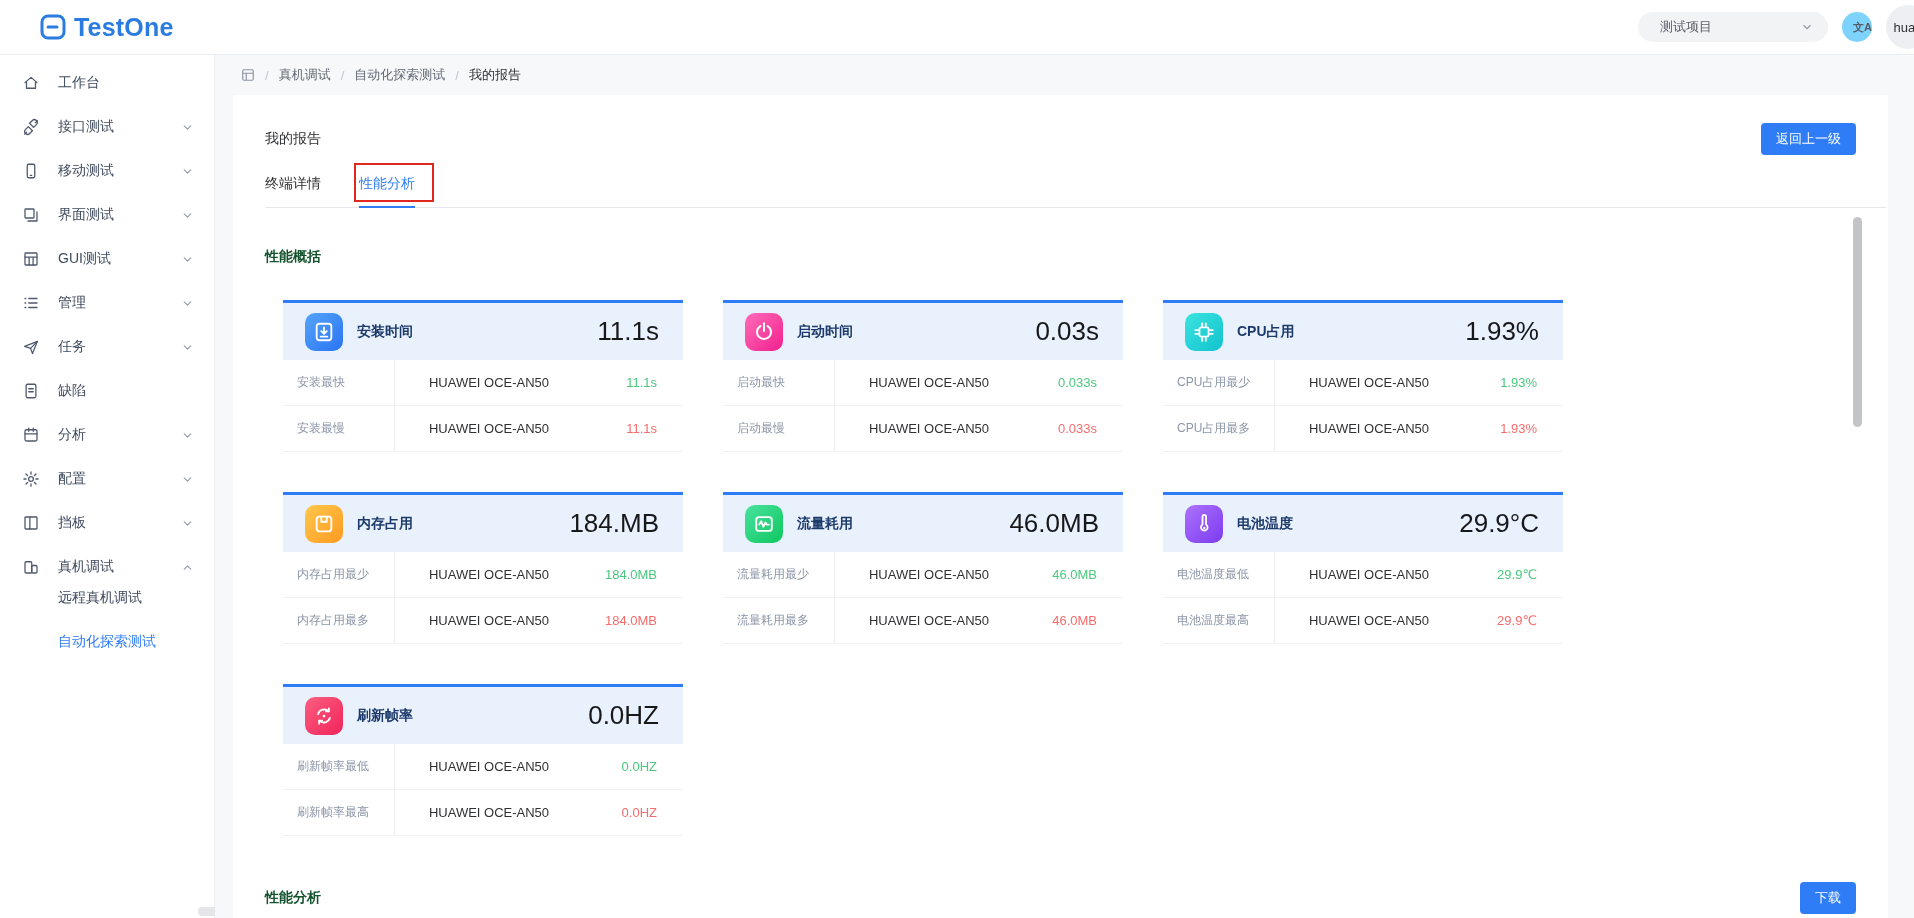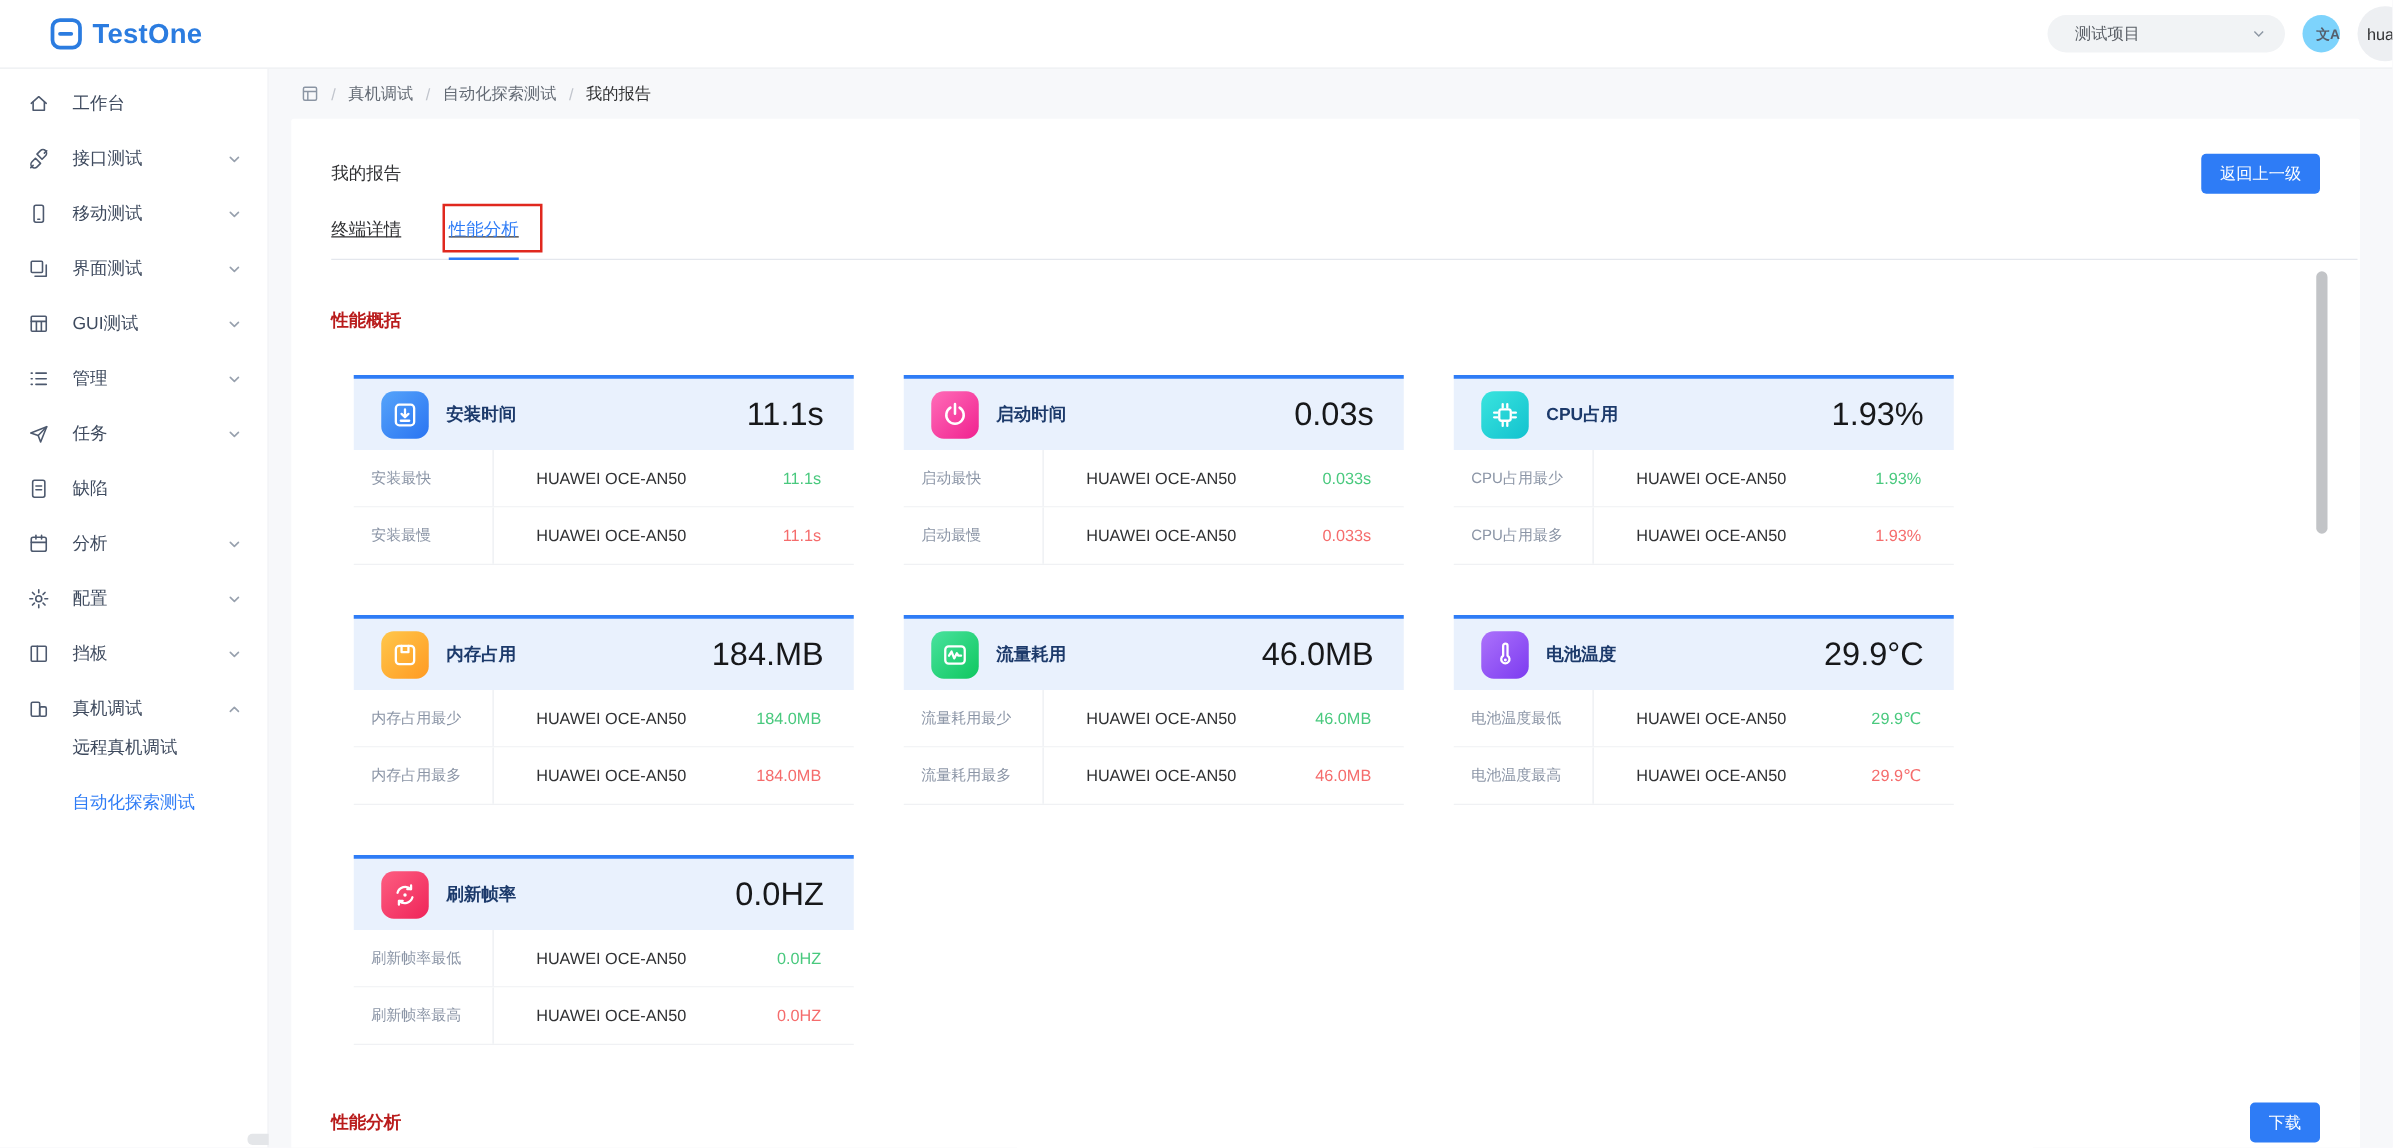--- a/index.html
+++ b/index.html
@@ -5,21 +5,21 @@
   * { margin:0; padding:0; box-sizing:border-box; }
   html,body { width:1914px; height:918px; overflow:hidden; background:#f7f8fa;
     font-family:"Liberation Sans","DejaVu Sans",sans-serif; color:#303133; }
   svg { display:block; }
 
   
   .topbar { height:55px; background:#fff; border-bottom:1px solid #ebeef1;
     display:flex; align-items:center; padding-left:40px; position:relative; z-index:6; overflow:hidden; }
   .logo { display:flex; align-items:center; gap:8px; cursor:pointer; }
   .logo-mark { width:26px; height:26px; }
-  .logo-text { font-size:22px; font-weight:bold; color:#2b7ce0; letter-spacing:.2px; }
+  .logo-text { font-size:25px; font-weight:bold; color:#2b7ce0; letter-spacing:.2px; }
   .topbar-right { margin-left:auto; display:flex; align-items:center; gap:14px; }
   .project-pill { width:190px; height:30px; background:#f1f3f5; border-radius:15px;
     display:flex; align-items:center; padding:0 14px 0 22px; font-size:13px; color:#5a5f66; cursor:pointer;gap:48px; }
   .project-pill .chev { margin-left:auto; color:#8d97a3; }
   .round-btn { width:30px; height:30px; border-radius:50%; background:#7dd3fc; color:#555e6b;
     display:flex; align-items:center; justify-content:flex-end; font-size:11px; font-weight:bold; cursor:pointer; }
   .avatar { width:44px; height:44px; border-radius:50%; background:#edeff2; color:#303133;
     display:flex; align-items:center; justify-content:center; font-size:13px; margin-right:-16px; cursor:pointer; flex:none; }
 
   
@@ -45,28 +45,28 @@
   .breadcrumb .bc-item { cursor:pointer; }
   .breadcrumb .bc-item.last { color:#303133; cursor:default; }
 
   .panel { position:absolute; left:18px; right:26px; top:40px; bottom:-40px;
     background:#fff; border-radius:2px; padding:28px 32px; }
   .title-row { display:flex; justify-content:space-between; align-items:center; }
   .page-title { font-size:14px; font-weight:500; color:#303133; }
   .btn-blue { background:#2e7cf6; color:#fff; border:none; border-radius:4px;
     height:32px; padding:0 15px; font-size:13px; cursor:pointer; font-family:inherit; }
 
-  .tabs { margin-top:20px; display:flex; gap:38px; border-bottom:1px solid #e4e7ed; margin-right:-30px;text-decoration:underline; }
+  .tabs { margin-top:20px; display:flex; gap:38px; border-bottom:1px solid #e4e7ed; margin-right:-30px; }
   .tab { font-size:14px; color:#303133; padding-bottom:14px; position:relative; cursor:pointer; }
   .tab.active { color:#2e7cf6; }
   .tab.active .underline { position:absolute; left:0; right:0; bottom:-1px; height:2px; background:#2e7cf6; }
   .annotation-box { position:absolute; left:-5px; top:-12px; width:80px; height:39px;
     border:2px solid #e0281e; pointer-events:none; }
 
-  .section-title { margin-top:40px; font-size:14px; font-weight:bold; color:#b91c1c; }
+  .section-title { margin-top:40px; font-size:14px; font-weight:bold; color:#14532d; }
 
   .cards-grid { margin:34px 0 0 18px; display:grid; grid-template-columns:repeat(3,400px);
     column-gap:39px; row-gap:28px;gap:40px; }
   .card { width:400px; }
   .card-head { border-top:3px solid #2e7cf6; background:#e9f1fd; height:60px;
     display:flex; align-items:center; padding:0 24px 0 22px; }
   .card-icon { width:38px; height:38px; border-radius:10px; margin-right:14px;
     display:flex; align-items:center; justify-content:center; color:#fff; flex:none; }
   .card-name { font-size:14px; font-weight:bold; color:#1c3a6b; }
   .card-value { margin-left:auto; font-size:26px; color:#17181a; }

